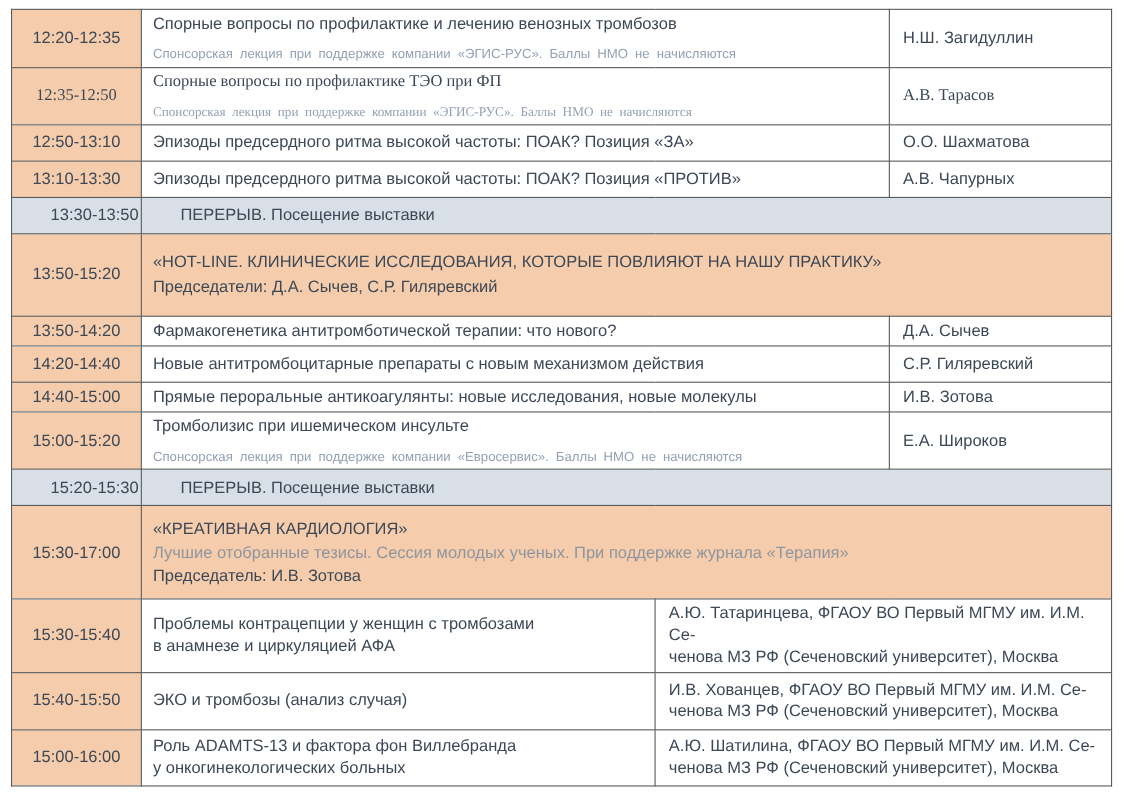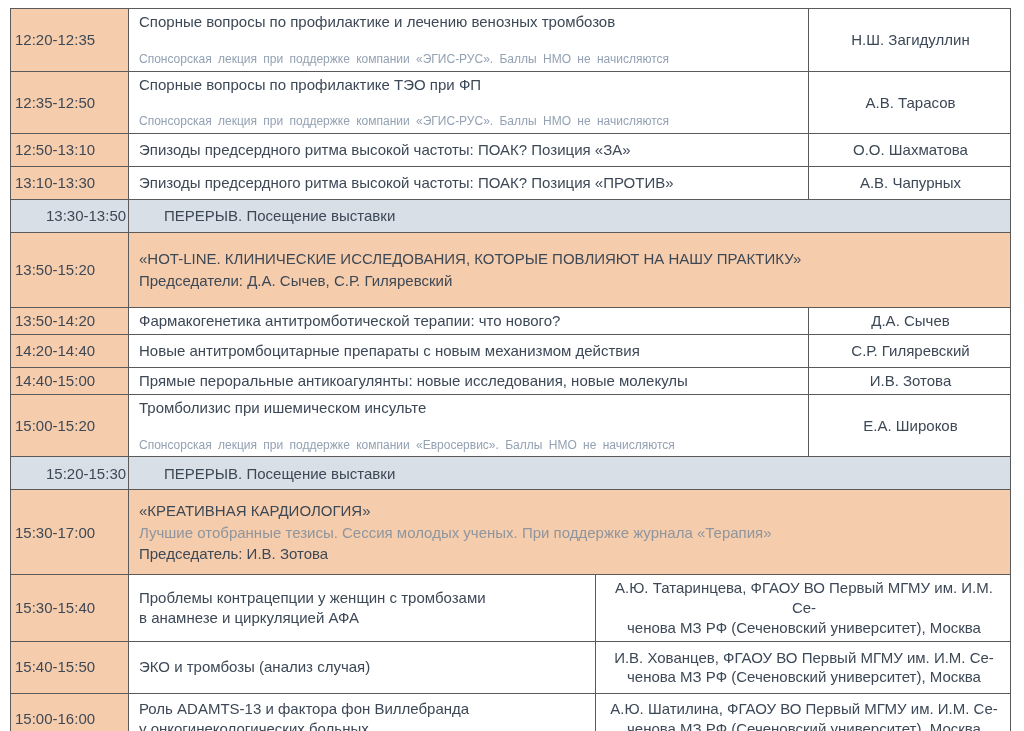--- a/index.html
+++ b/index.html
@@ -27,33 +27,33 @@
     border:1px solid var(--border,#5a5a5a);
     vertical-align:middle;
     padding:3px 10px;
     color:var(--text-primary,#3d4856);
     font-size:15px;
     line-height:1.32;
     overflow:hidden;
   }
   td.time{
     background:var(--time-bg,#f6cdac);
-    text-align:left;
+    text-align:center;
     padding:3px 4px;
     white-space:nowrap;
   }
   td.topic{ text-align:left; }
-  td.speaker{ text-align:center; padding-left:12px; }
+  td.speaker{ text-align:left; padding-left:12px; }
   .row-break td{ background:var(--break-bg,#d9dfe6);padding-left:35px; }
   .row-section td{ background:var(--time-bg,#f6cdac); }
   .note{
     font-size:12px;
     color:var(--text-note,#93a1b3);
     word-spacing:3px;
-    margin-top:20px;
+    margin-top:10px;
   }
   .section-cell .title{ margin:2px 0; }
   .section-cell .subtitle{
     color:var(--text-subtitle,#8e959e);
     margin:2px 0;
   }
   .section-cell .chairs{ margin:2px 0; }
   .multiline{ white-space:pre-line; }
 </style>
 </head>
@@ -69,21 +69,21 @@
     </colgroup>
     <tbody id="rows">
         <tr class="row-session" style="height: 50px;">
           <td class="time">12:20-12:35</td>
           <td class="topic" colspan="2">
             <div class="title">Спорные вопросы по профилактике и лечению венозных тромбозов</div>
             <div class="note">Спонсорская лекция при поддержке компании «ЭГИС-РУС». Баллы НМО не начисляются</div>
           </td>
           <td class="speaker">Н.Ш. Загидуллин</td>
         </tr>
-        <tr class="row-session" style="height: 52px;">
+        <tr class="row-session" style="height: 52px; font-family: Liberation Serif, serif;">
           <td class="time">12:35-12:50</td>
           <td class="topic" colspan="2">
             <div class="title">Спорные вопросы по профилактике ТЭО при ФП</div>
             <div class="note">Спонсорская лекция при поддержке компании «ЭГИС-РУС». Баллы НМО не начисляются</div>
           </td>
           <td class="speaker">А.В. Тарасов</td>
         </tr>
         <tr class="row-session" style="height: 33px;">
           <td class="time">12:50-13:10</td>
           <td class="topic" colspan="2">

